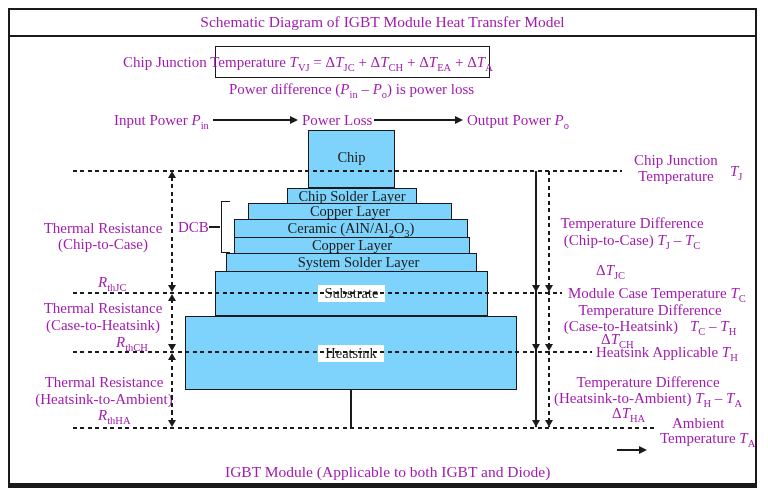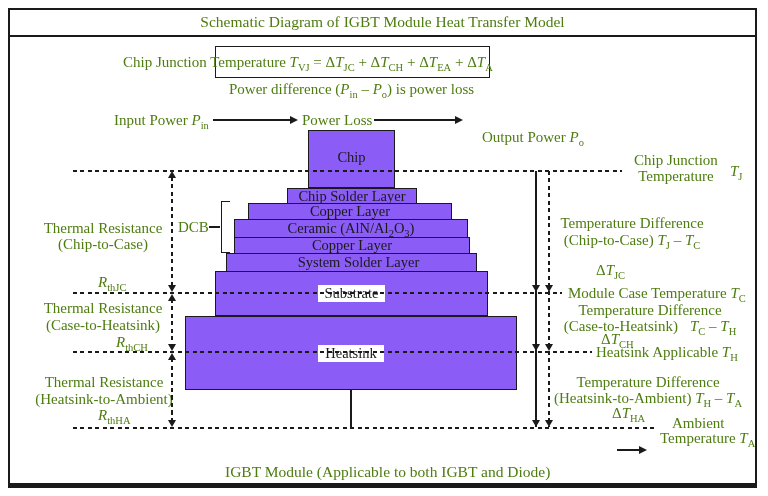--- a/index.html
+++ b/index.html
@@ -1,23 +1,23 @@
 <!DOCTYPE html>
 <html><head>
 <meta charset="utf-8">
 <style>
   html,body{margin:0;padding:0;background:#fff;}
   #stage{position:relative;width:768px;height:496px;background:#ffffff;overflow:hidden;
          font-family:"Liberation Serif","DejaVu Serif",serif;color:#1a1a1a;}
-  .t{position:absolute;font-family:"Liberation Serif","DejaVu Serif",serif;color:#4d7c0f;
+  .t{position:absolute;font-family:"Liberation Serif","DejaVu Serif",serif;color:#a21caf;
      white-space:nowrap;font-size:15px;line-height:16px;}
   .ctr{text-align:center;}
   i{font-style:italic;}
   sub{font-size:10.5px;line-height:0;}
-  .box{position:absolute;background:#8b5cf6;border:1.6px solid #1a1a1a;box-sizing:border-box;
+  .box{position:absolute;background:#7dd3fc;border:1.6px solid #1a1a1a;box-sizing:border-box;
        display:flex;align-items:center;justify-content:center;z-index:1;
        font-size:14.5px;white-space:nowrap;}
   .onln{position:relative;z-index:3;background:#fff;padding:0 7px;}
   .hdash{position:absolute;height:1.8px;z-index:2;
          background:repeating-linear-gradient(90deg,#1a1a1a 0 4px,transparent 4px 7.5px);}
   .vdash{position:absolute;width:1.8px;z-index:2;
          background:repeating-linear-gradient(180deg,#1a1a1a 0 4px,transparent 4px 7.5px);}
   .vline{position:absolute;width:1.6px;background:#1a1a1a;z-index:2;}
   .hline{position:absolute;height:1.6px;background:#1a1a1a;z-index:2;}
   .tri-up{position:absolute;width:0;height:0;z-index:4;
@@ -49,21 +49,21 @@
   </div>
 
   <div class="t" style="left:114px;top:112px;">
     <span>Input Power </span><i>P</i><sub>in</sub>
   </div>
   <div class="hline" style="left:213px;top:119px;width:77px;"></div>
   <div class="tri-right" style="left:290px;top:115.5px;"></div>
   <div class="t" style="left:302px;top:112px;">Power Loss</div>
   <div class="hline" style="left:374px;top:119px;width:81px;"></div>
   <div class="tri-right" style="left:455px;top:115.5px;"></div>
-  <div class="t" style="left:467px;top:129px;margin-left:15px;">
+  <div class="t" style="left:467px;top:112px;">
     <span>Output Power </span><i>P</i><sub>o</sub>
   </div>
 
   <div class="box" style="left:308px;top:130px;width:87px;height:58px;align-items:flex-start;">
     <span style="margin-top:18px;">Chip</span>
   </div>
   <div class="box" style="left:287px;top:188px;width:130px;height:16px;">Chip Solder Layer</div>
   <div class="box" style="left:248px;top:203px;width:204px;height:17px;">Copper Layer</div>
   <div class="box" style="left:234px;top:219px;width:234px;height:19px;">
     <span><span>Ceramic (AlN/Al</span><sub>2</sub><span>O</span><sub>3</sub><span>)</span></span>

